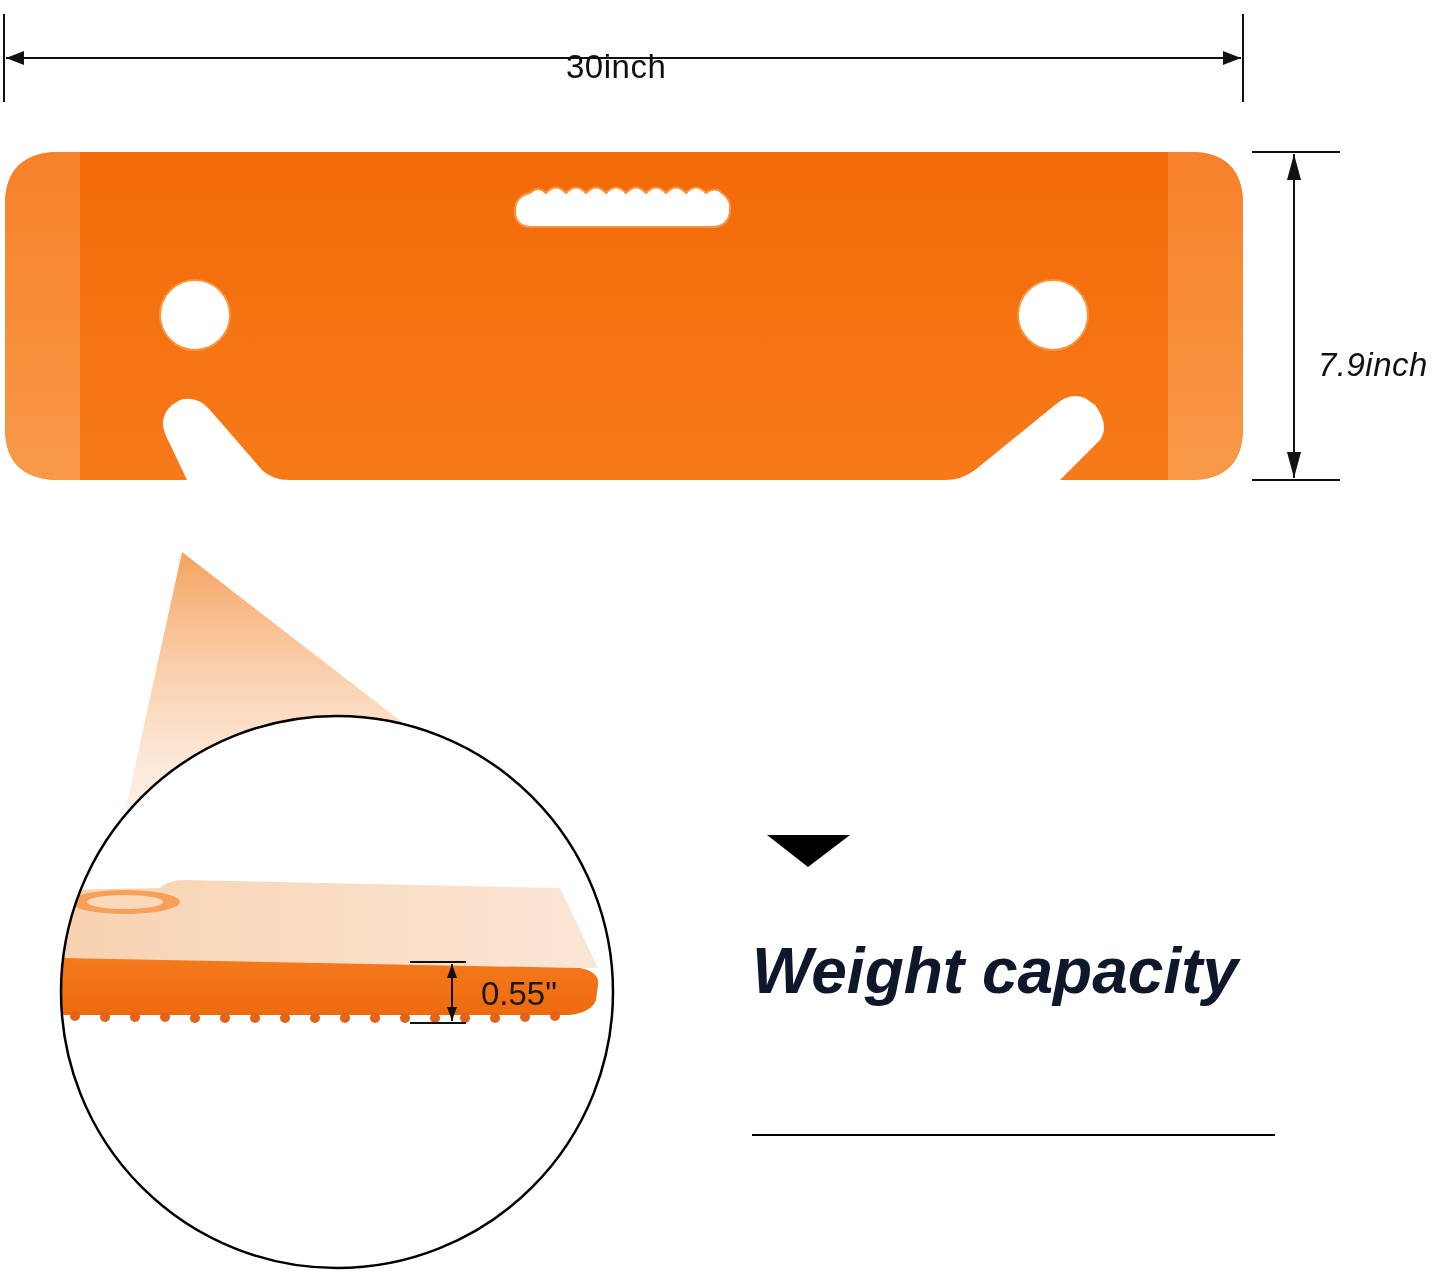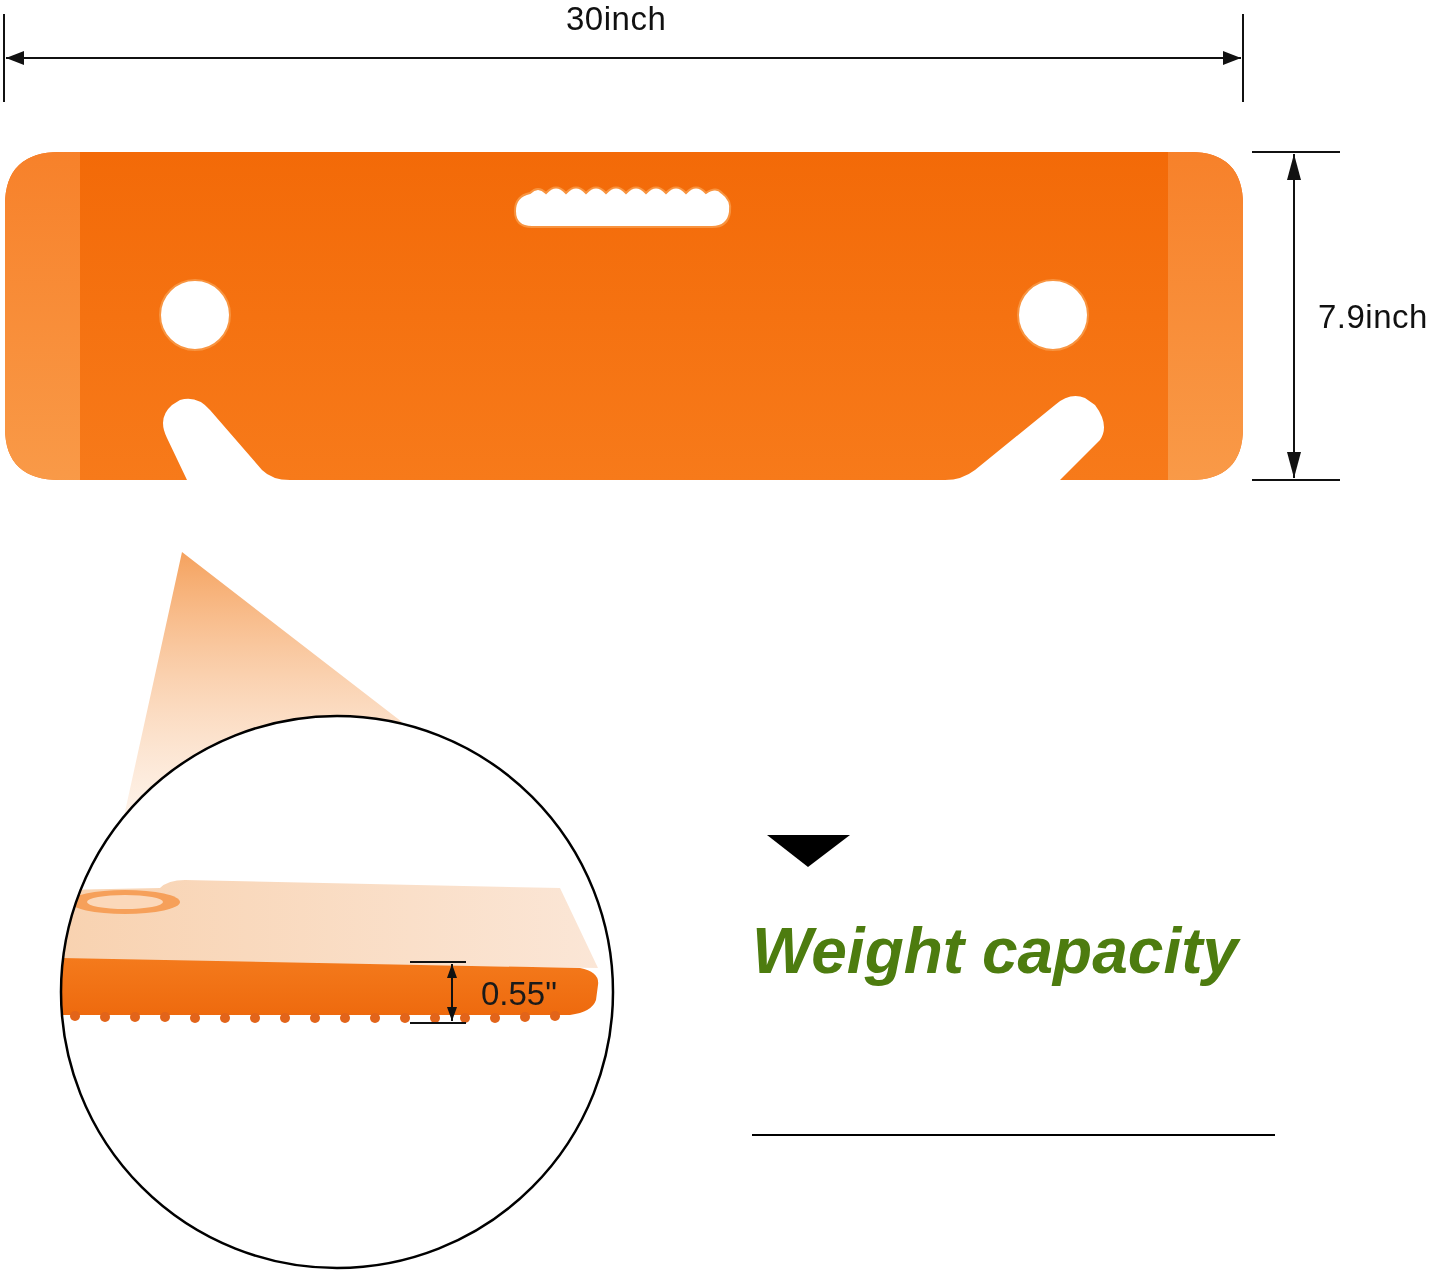--- a/index.html
+++ b/index.html
@@ -1,20 +1,20 @@
 <!DOCTYPE html>
 <html><head>
 <meta charset="utf-8">
 <style>
   html, body { margin: 0; padding: 0; background: #ffffff; }
   body { width: 1445px; height: 1272px; position: relative; overflow: hidden; font-family: "Liberation Sans", sans-serif; }
   svg.full { position: absolute; left: 0; top: 0; width: 1445px; height: 1272px; }
-  .dim-label { position: absolute; font-family: "Liberation Sans", sans-serif; font-size: 33px; color: #111; letter-spacing: 0.5px; }
+  .dim-label { position: absolute; font-family: "Liberation Sans", sans-serif; font-size: 33px; color: #111; letter-spacing: 0.5px; margin-top: 48px; }
   .thick-label { position: absolute; font-family: "Liberation Sans", sans-serif; font-size: 33px; color: #1a1a1a; }
-  .capacity { position: absolute; left: 752px; top: 912px; font-family: "Liberation Sans", sans-serif; font-weight: bold; font-style: italic; font-size: 64px; line-height: 78px; color: #4d7c0f; }
+  .capacity { position: absolute; left: 752px; top: 932px; font-family: "Liberation Sans", sans-serif; font-weight: bold; font-style: italic; font-size: 64px; line-height: 78px; color: #0f172a; }
 </style>
 </head>
 <body>
 
 <svg class="full" viewBox="0 0 1445 1272">
   <defs>
     <linearGradient id="boardGrad" x1="0" y1="0" x2="0" y2="1">
       <stop offset="0" stop-color="#F36A08"></stop>
       <stop offset="1" stop-color="#F77A1A"></stop>
     </linearGradient>
@@ -111,18 +111,18 @@
     </g>
     <circle cx="337" cy="992" r="276" fill="none" stroke="#000" stroke-width="2.5"></circle>
   </g>
 
   <polygon points="767,835 850,835 808,867" fill="#000"></polygon>
 
   <line x1="752" y1="1135" x2="1275" y2="1135" stroke="#000" stroke-width="2"></line>
 </svg>
 
 <div class="dim-label" style="left:566px; top:0px;">30inch</div>
-<div class="dim-label" style="left:1318px; top:298px;">7.9inch</div>
+<div class="dim-label" style="left:1318px; top:298px;font-style:italic;">7.9inch</div>
 <div class="thick-label" style="left:481px; top:975px;">0.55"</div>
 
 <div class="capacity">
   <div>Weight capacity</div>
 </div>
 
 </body></html>

